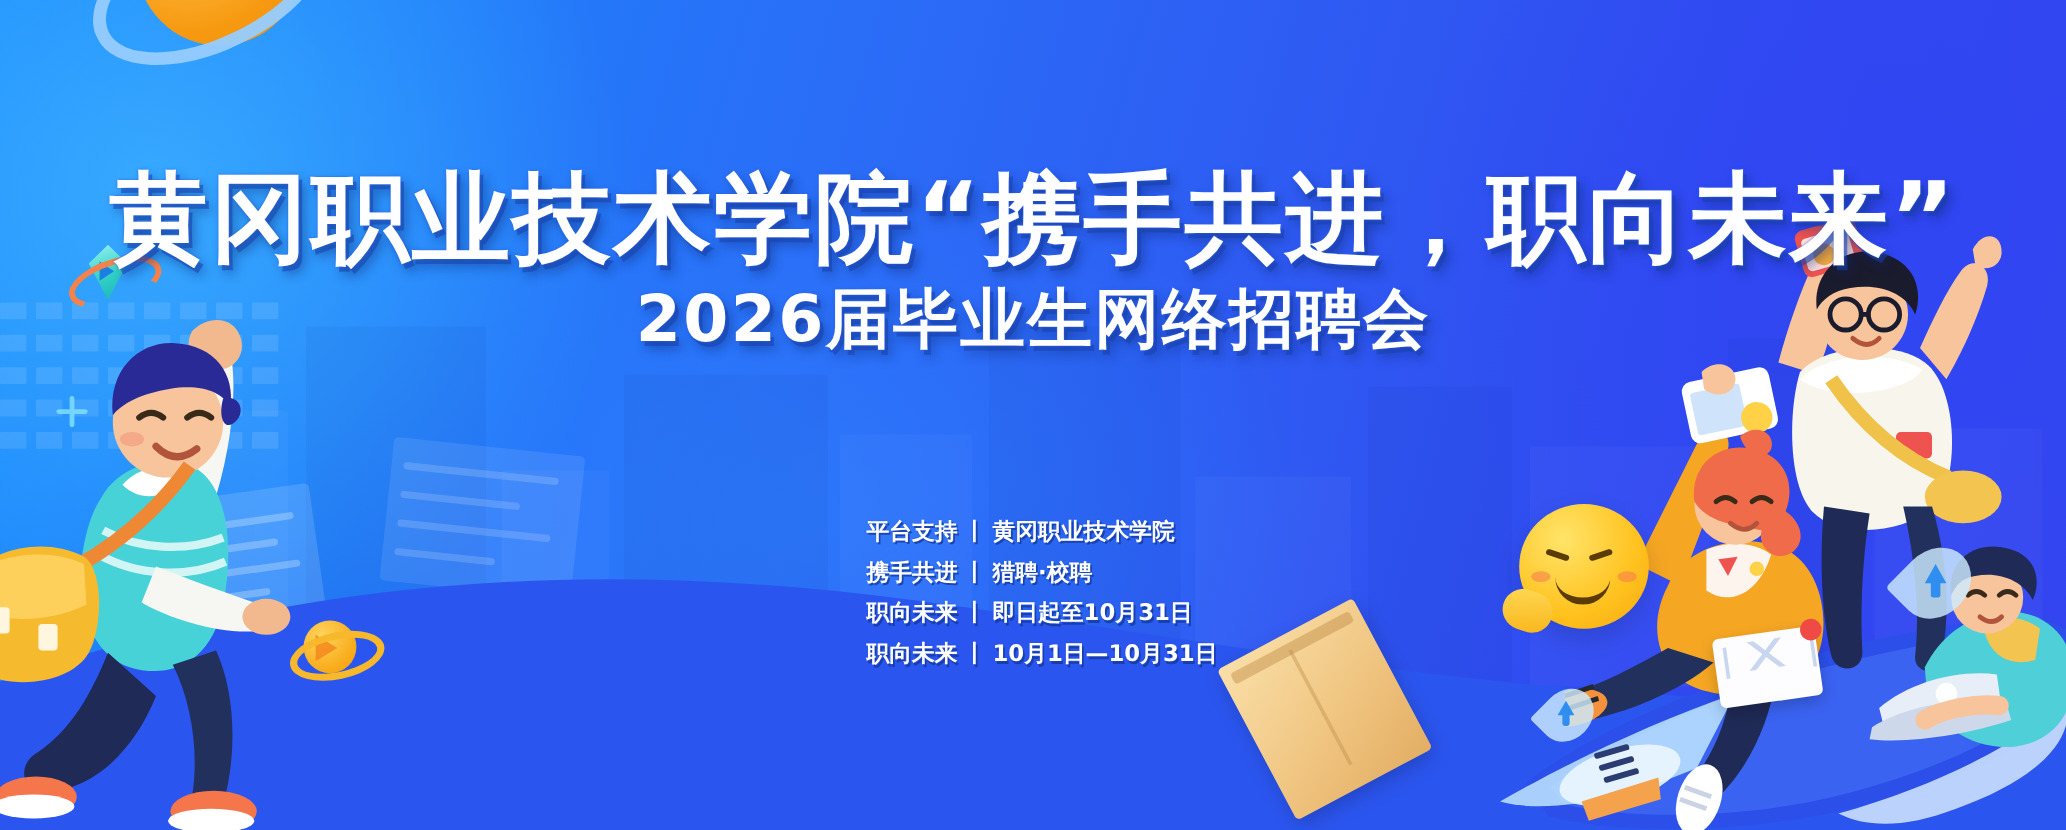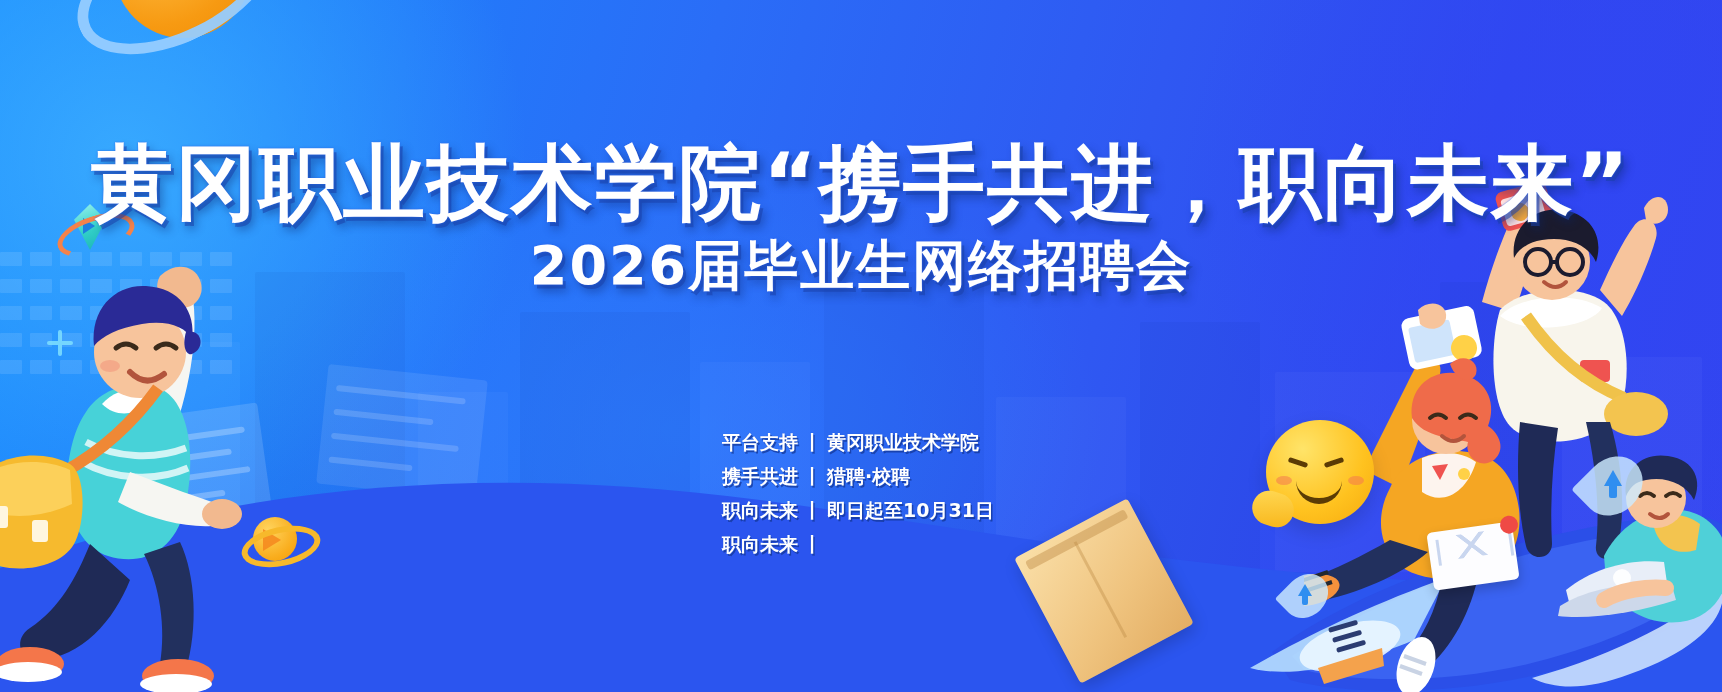--- a/index.html
+++ b/index.html
@@ -428,16 +428,17 @@
         <span class="info-value">猎聘·校聘</span>
       </div>
       <div class="info-row">
         <span class="info-label">职向未来</span>
         <span class="info-sep">丨</span>
         <span class="info-value">即日起至10月31日</span>
       </div>
       <div class="info-row">
         <span class="info-label">职向未来</span>
         <span class="info-sep">丨</span>
+        <span class="info-value">10月1日—10月31日</span>
       </div>
     </div>
 
 </div>
 
 </body></html>

